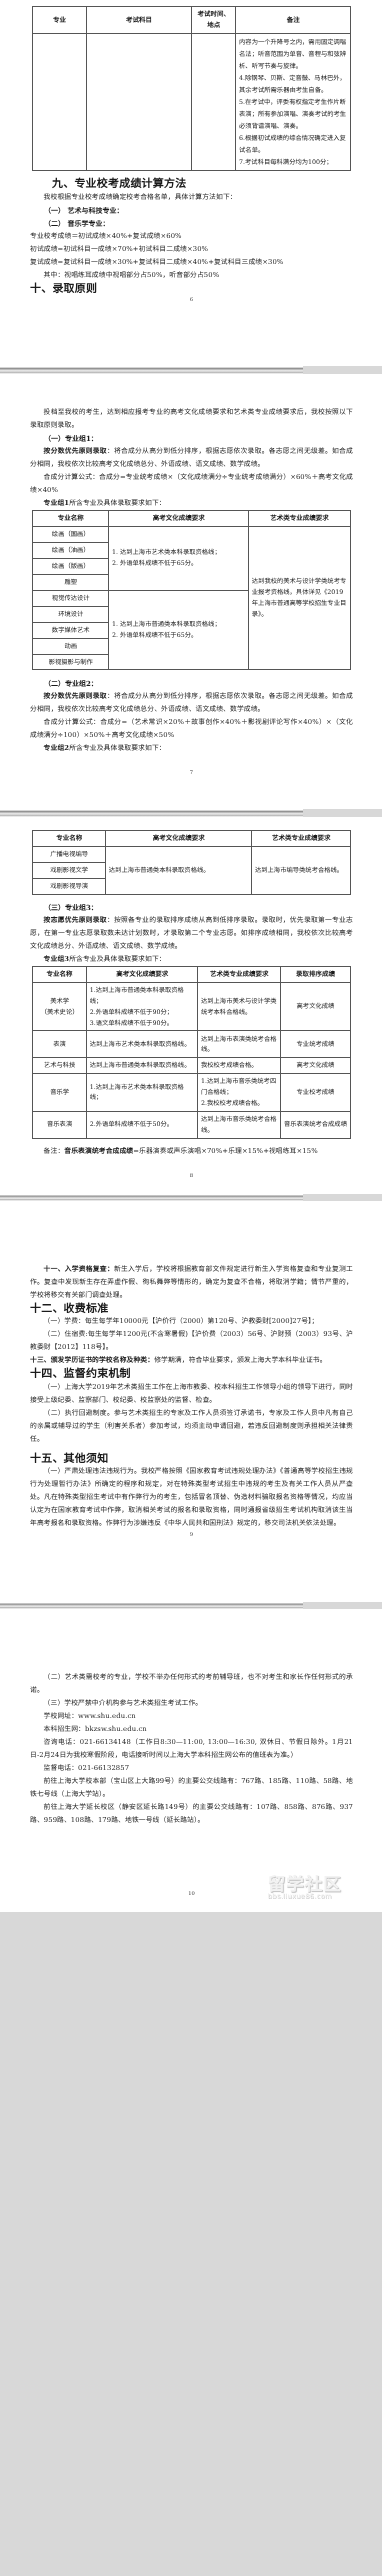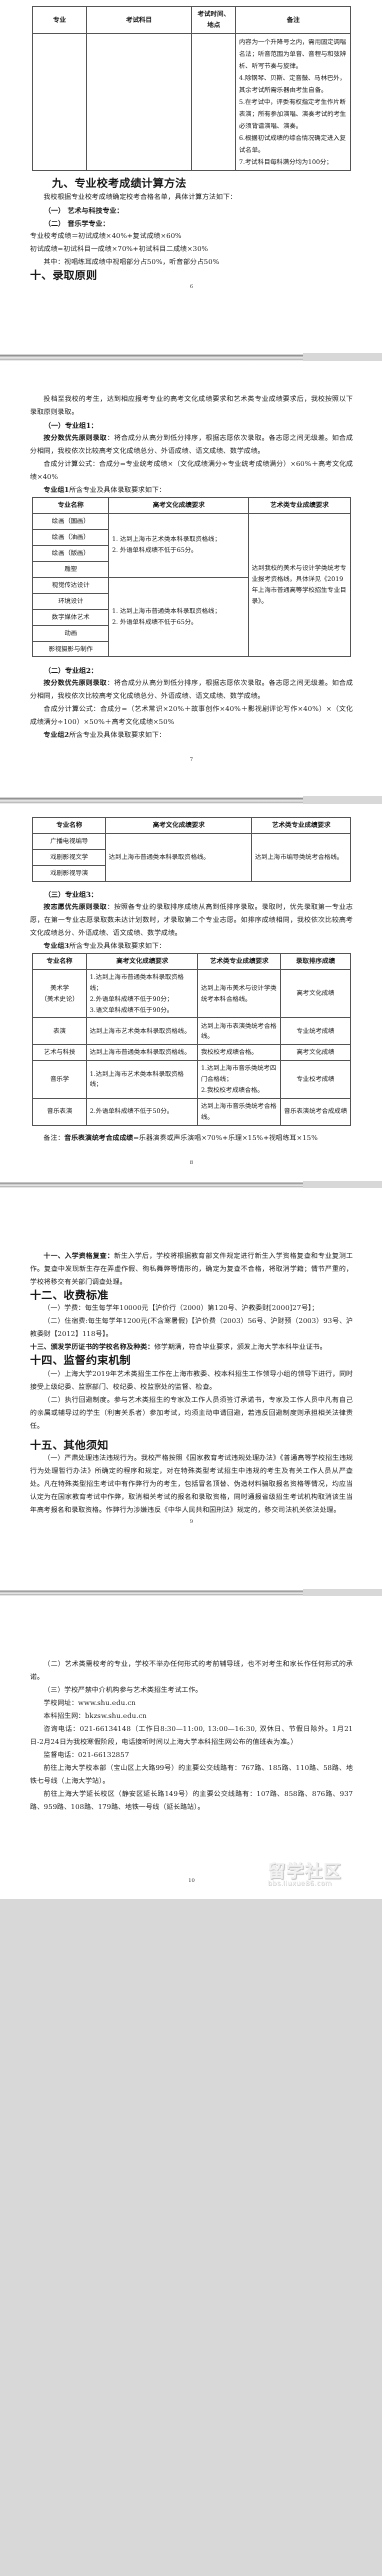--- a/index.html
+++ b/index.html
@@ -168,20 +168,21 @@
       </div>
 
       <div class="spacer-xs"></div>
 
       <p class="h-sec">九、专业校考成绩计算方法</p>
       <p class="para">我校根据专业校考成绩确定校考合格名单，具体计算方法如下：</p>
       <p class="h-sub">（一）  艺术与科技专业：</p>
       <p class="h-sub">（二）  音乐学专业：</p>
       <p class="para noind">专业校考成绩＝初试成绩×40%+复试成绩×60%</p>
       <p class="para noind">初试成绩=初试科目一成绩×70%+初试科目二成绩×30%</p>
+      <p class="para noind">复试成绩=复试科目一成绩×30%+复试科目二成绩×40%+复试科目三成绩×30%</p>
       <p class="para">其中：视唱练耳成绩中视唱部分占50%，听音部分占50%</p>
       <p class="h-sec flush">十、录取原则</p>
 
       <div class="pageno">6</div>
       <div class="spacer-lg"></div>
     </div>
   </section>
 
   <div class="gap"></div>
 

